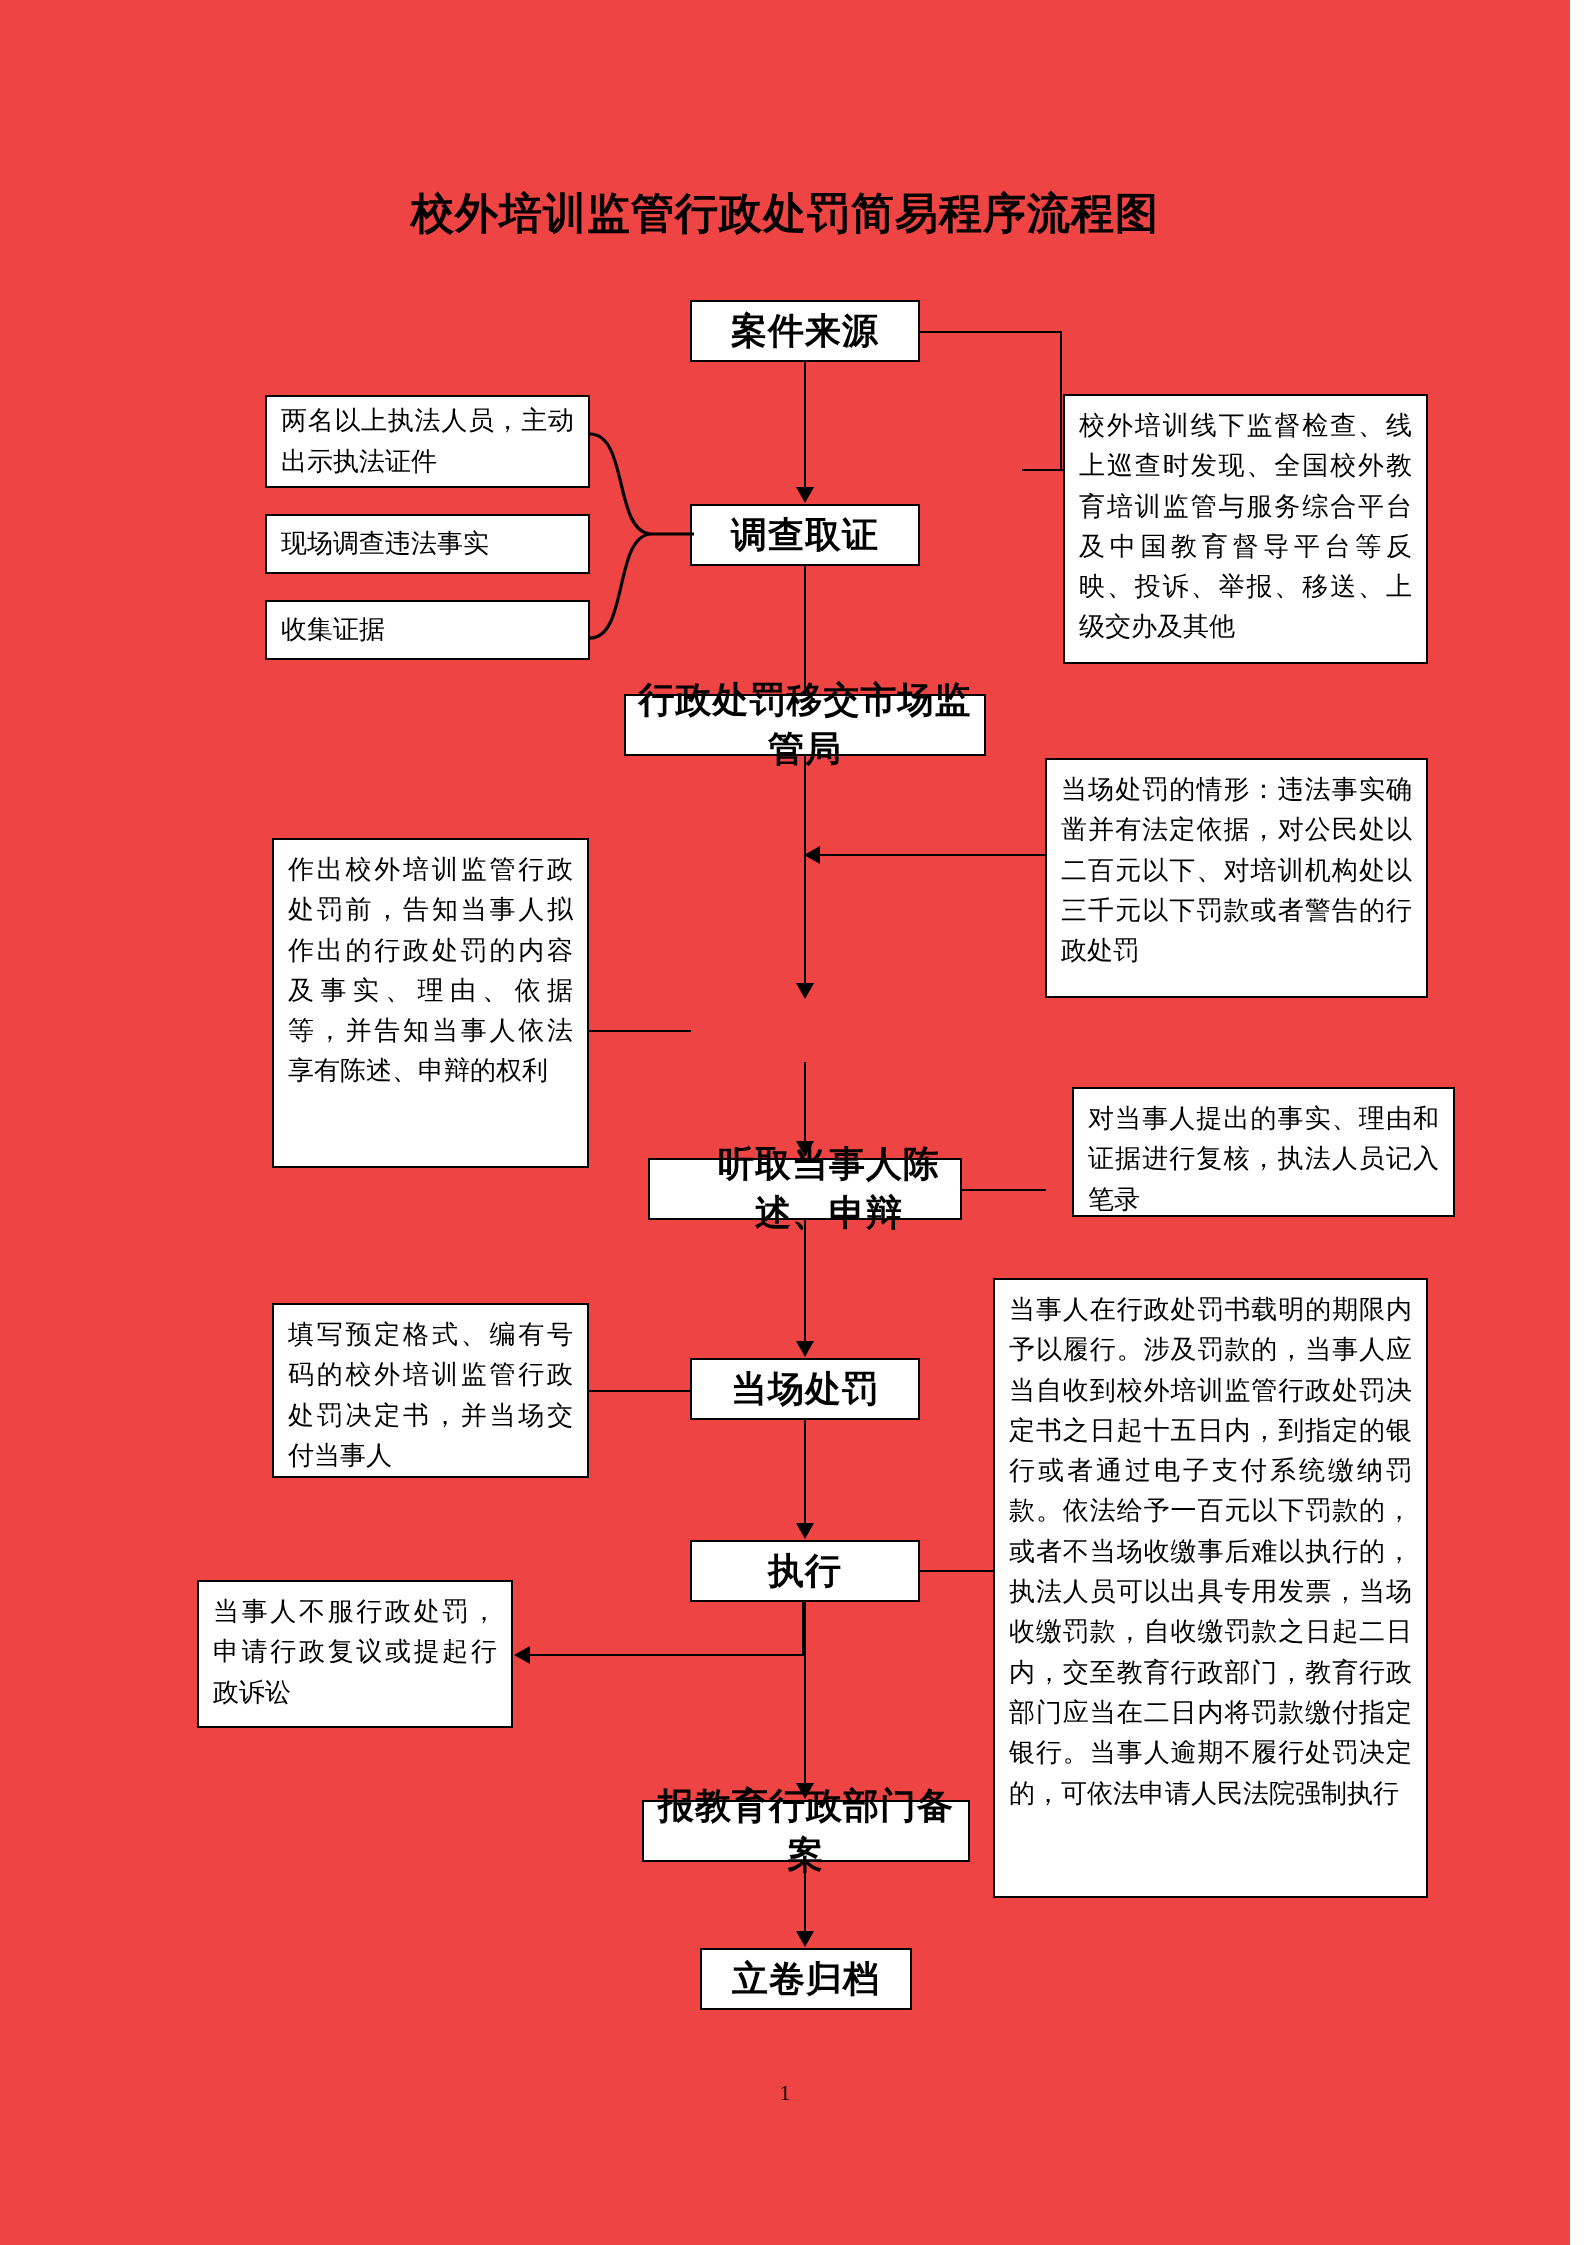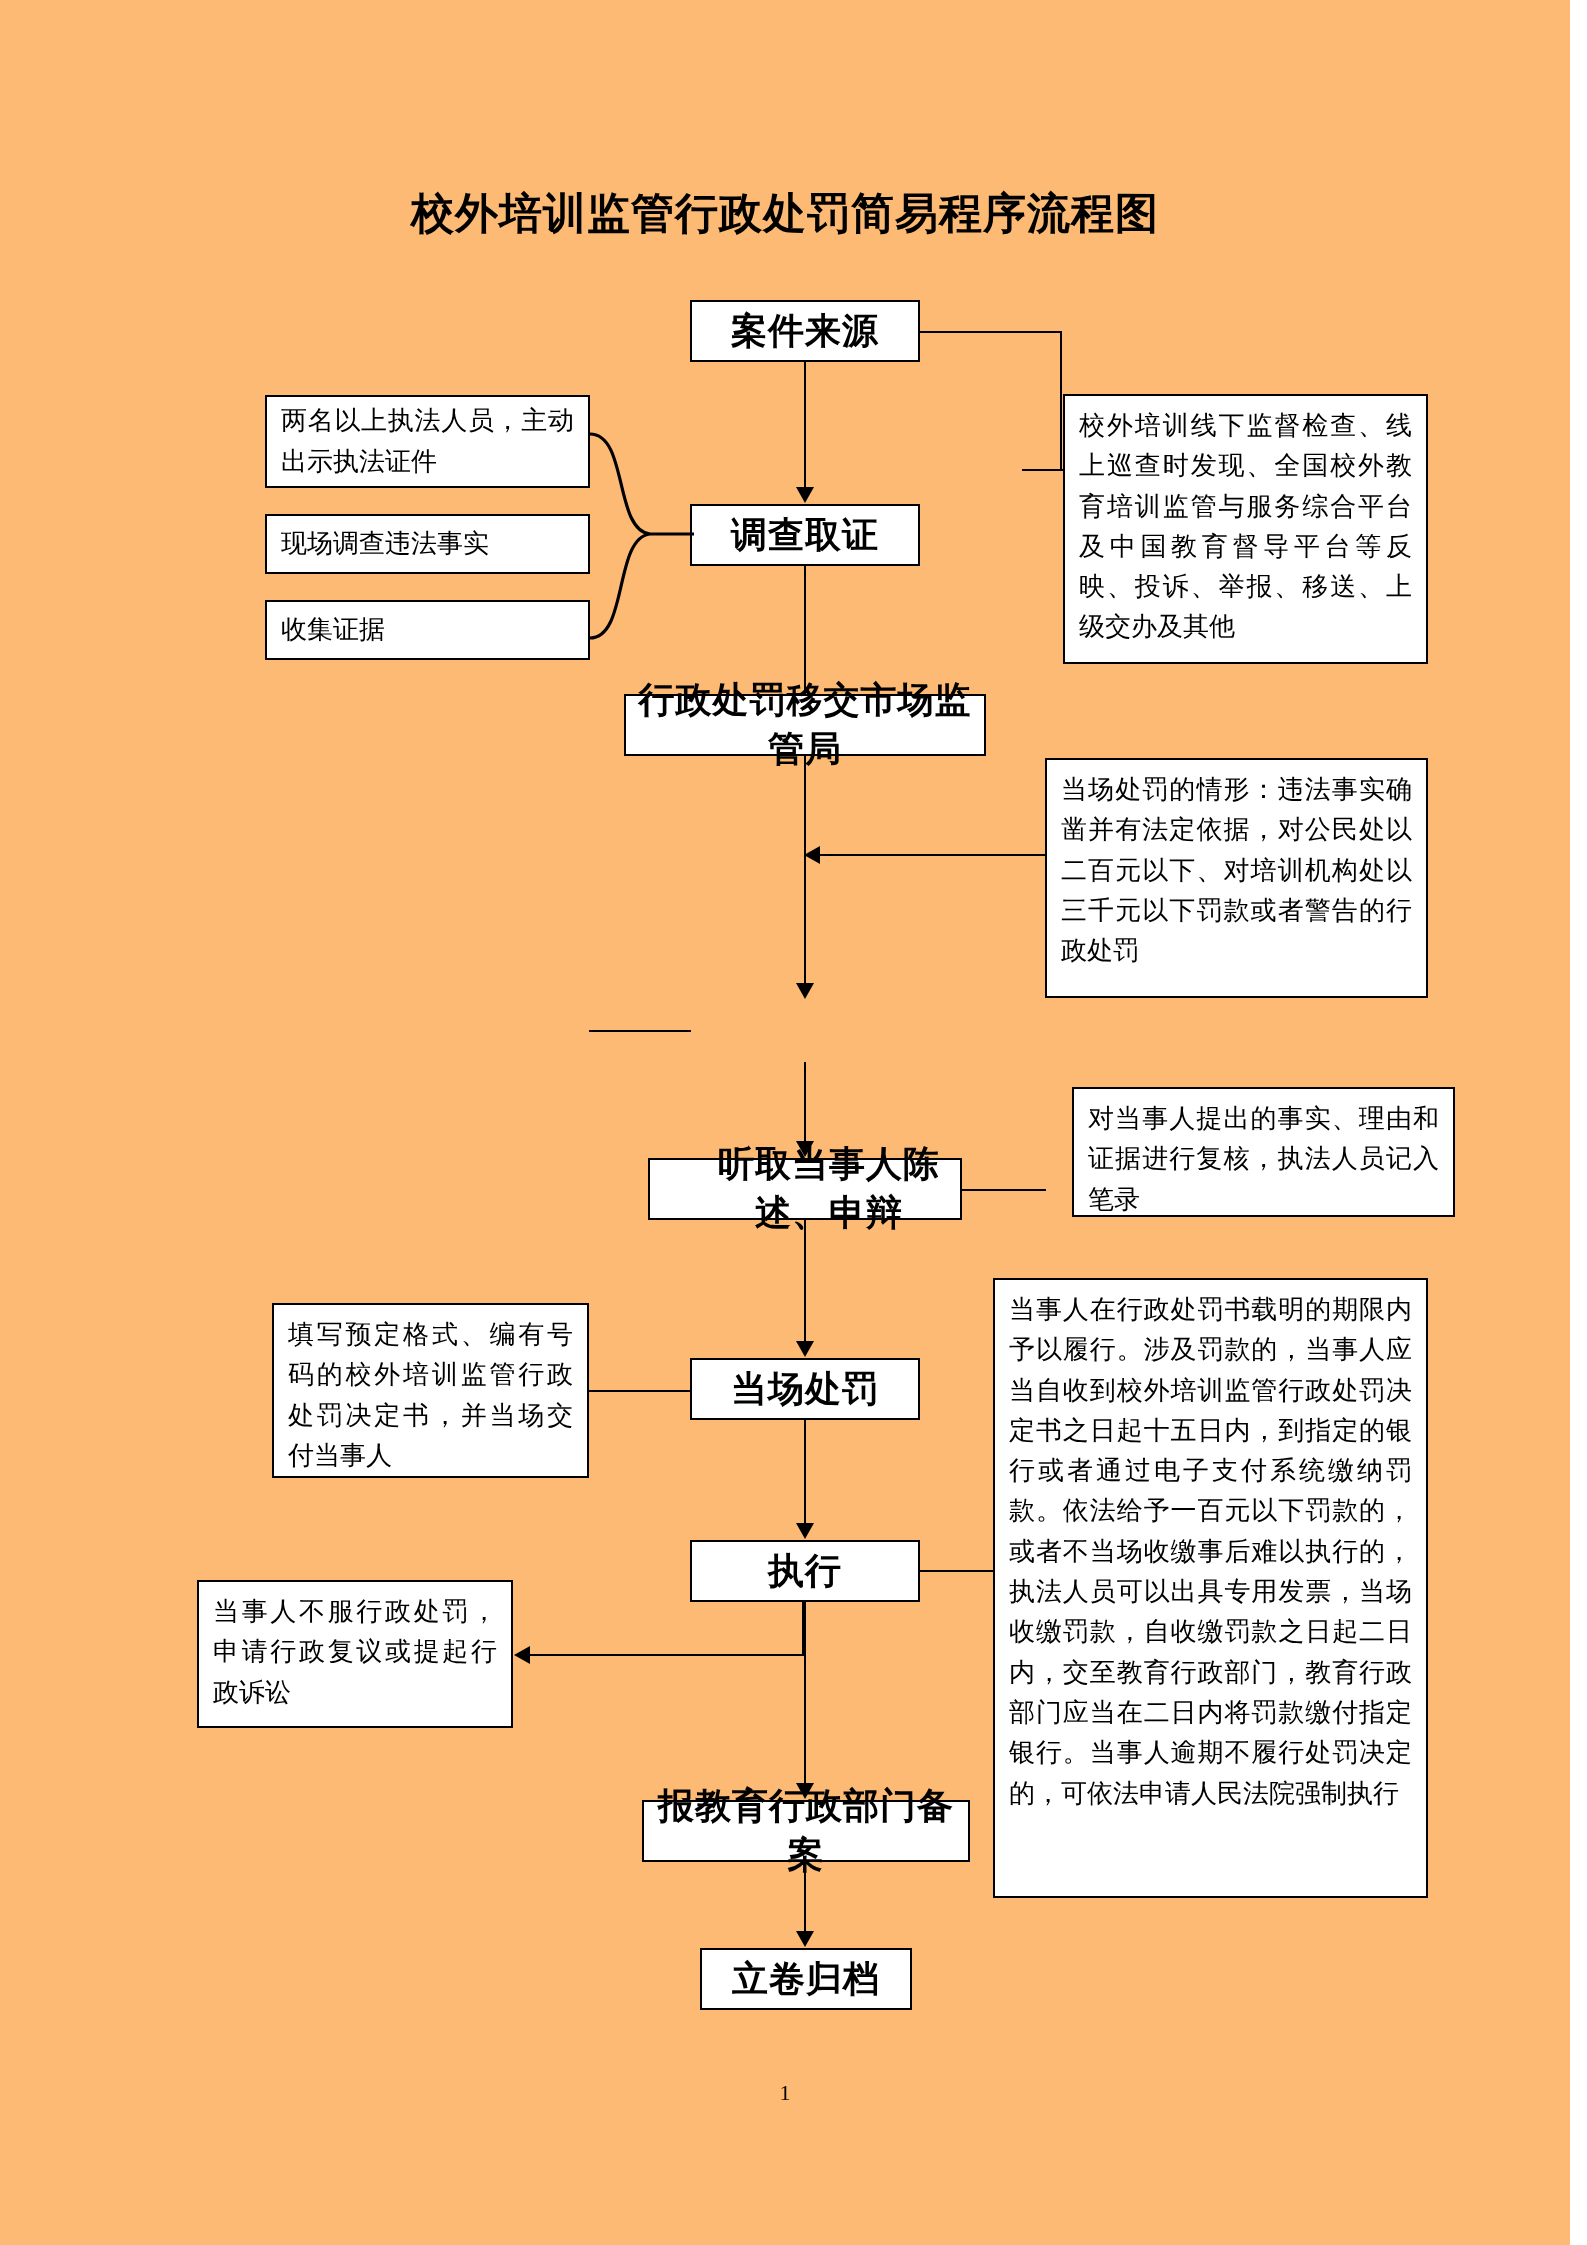--- a/index.html
+++ b/index.html
@@ -4,21 +4,21 @@
 <style>
   html,body{margin:0;padding:0;background:#fff;}
   body{
     font-family:"Liberation Serif","DejaVu Serif",serif;
     color:#000;
   }
   #page{
     position:relative;
     width:1570px;
     height:2245px;
-    background:#fdba74;
+    background:#ef4444;
     overflow:hidden;
   }
   .title{
     position:absolute;
     left:0; right:0;
     top:190px;
     text-align:center;
     font-family:"Liberation Sans","DejaVu Sans",sans-serif;
     font-weight:700;
     font-size:43px;
@@ -136,20 +136,23 @@
   </div>
 
   <div class="box note" style="left:1063px;top:394px;width:365px;height:270px;">
     <span>校外培训线下监督检查、线上巡查时发现、全国校外教育培训监管与服务综合平台及中国教育督导平台等反映、投诉、举报、移送、上级交办及其他</span>
   </div>
 
   <div class="box note" style="left:1045px;top:758px;width:383px;height:240px;">
     <span>当场处罚的情形：违法事实确凿并有法定依据，对公民处以二百元以下、对培训机构处以三千元以下罚款或者警告的行政处罚</span>
   </div>
 
+  <div class="box note" style="left:272px;top:838px;width:317px;height:330px;">
+    <span>作出校外培训监管行政处罚前，告知当事人拟作出的行政处罚的内容及事实、理由、依据等，并告知当事人依法享有陈述、申辩的权利</span>
+  </div>
 
   <div class="box note" style="left:1072px;top:1087px;width:383px;height:130px;">
     <span>对当事人提出的事实、理由和证据进行复核，执法人员记入笔录</span>
   </div>
 
   <div class="box note" style="left:272px;top:1303px;width:317px;height:175px;">
     <span>填写预定格式、编有号码的校外培训监管行政处罚决定书，并当场交付当事人</span>
   </div>
 
   <div class="box note" style="left:993px;top:1278px;width:435px;height:620px;">

